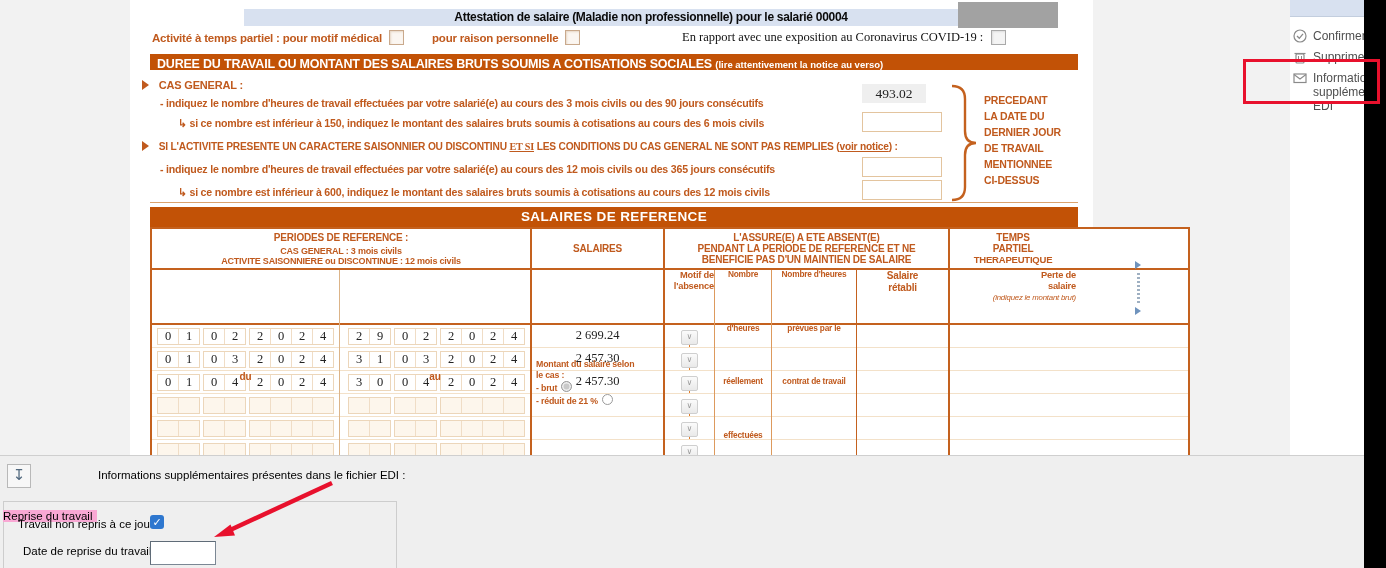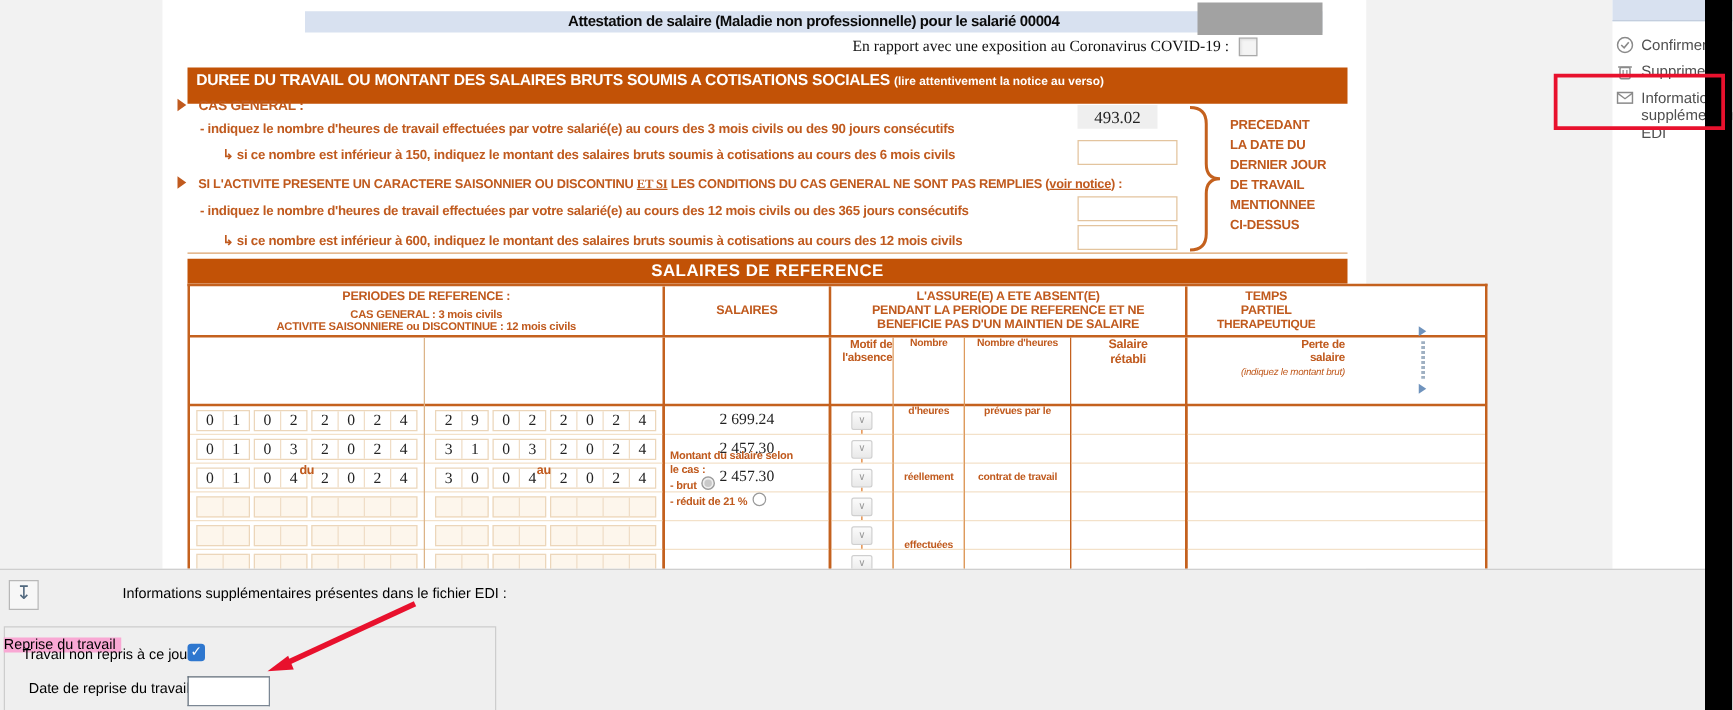--- a/index.html
+++ b/index.html
@@ -11,21 +11,21 @@
              text-align:center;font-weight:bold;font-size:12px;line-height:17px;color:#0a0a0a;letter-spacing:-0.3px;}
   .redact{position:absolute;left:828px;top:2px;width:100px;height:26px;background:#a2a2a2;}
   .o{color:var(--orange-text,#c05a1e);font-weight:bold;}
   .line1{position:absolute;left:22px;top:30px;display:flex;align-items:center;gap:7px;
          font-size:11.5px;letter-spacing:-0.2px;}
   .cb{width:13px;height:13px;border:1px solid #c9a98c;background:#fbf6f1;box-shadow:inset 1px 1px 2px #e7d7c6;display:inline-block;}
   .covid{position:absolute;left:552px;top:30px;display:flex;align-items:center;gap:8px;
          font-family:"Liberation Serif",serif;font-size:12.5px;color:#111;}
   .cb.gray{border-color:#a9a9a9;background:#f4f4f4;box-shadow:inset 1px 1px 2px #ddd;}
   .bar{position:absolute;left:20px;width:928px;background:var(--orange-bar,#c25206);color:#fff;font-weight:bold;box-sizing:border-box;}
-  .bar1{top:54px;height:29px;font-size:12.5px;line-height:20px;padding-left:7px;letter-spacing:-0.2px;}
+  .bar1{top:54px;height:16px;font-size:12.5px;line-height:20px;padding-left:7px;letter-spacing:-0.2px;}
   .bar1 .note{font-size:9.5px;letter-spacing:0;}
   .bar2{top:207px;height:20px;font-size:13.5px;line-height:20px;text-align:center;letter-spacing:0.4px;}
   .tri{display:inline-block;width:0;height:0;border-left:7px solid var(--orange-text,#c05a1e);
        border-top:5px solid transparent;border-bottom:5px solid transparent;margin-right:7px;vertical-align:-1px;}
   .fline{position:absolute;font-size:10.6px;letter-spacing:-0.2px;color:var(--orange-text,#c05a1e);font-weight:bold;white-space:nowrap;}
   .valbox{position:absolute;left:732px;width:64px;height:19px;background:#efefef;
           font-family:"Liberation Serif",serif;font-size:13.5px;text-align:center;line-height:19px;color:#222;}
   .inputbox{position:absolute;left:732px;width:78px;height:18px;background:#fff;border:1px solid #e3c49e;}
   .u{text-decoration:underline;font-family:Liberation Serif, serif;}
   .link{text-decoration:underline;cursor:pointer;}
@@ -106,20 +106,27 @@
 </head>
 <body>
 
 <div class="screen">
 
   <div class="page">
 
     <div class="titleband">Attestation de salaire (Maladie non professionnelle) pour le salarié 00004</div>
     <div class="redact"></div>
 
+    <div class="line1 o">
+      <span>Activité à temps partiel : pour motif médical</span>
+      <span class="cb"></span>
+      <span style="width:14px"></span>
+      <span>pour raison personnelle</span>
+      <span class="cb"></span>
+    </div>
     <div class="covid">
       <span>En rapport avec une exposition au Coronavirus COVID-19 :</span>
       <span class="cb gray"></span>
     </div>
 
     <div class="bar bar1">
       <span>DUREE DU TRAVAIL OU MONTANT DES SALAIRES BRUTS SOUMIS A COTISATIONS SOCIALES</span>
       <span class="note">(lire attentivement la notice au verso)</span>
     </div>
 

